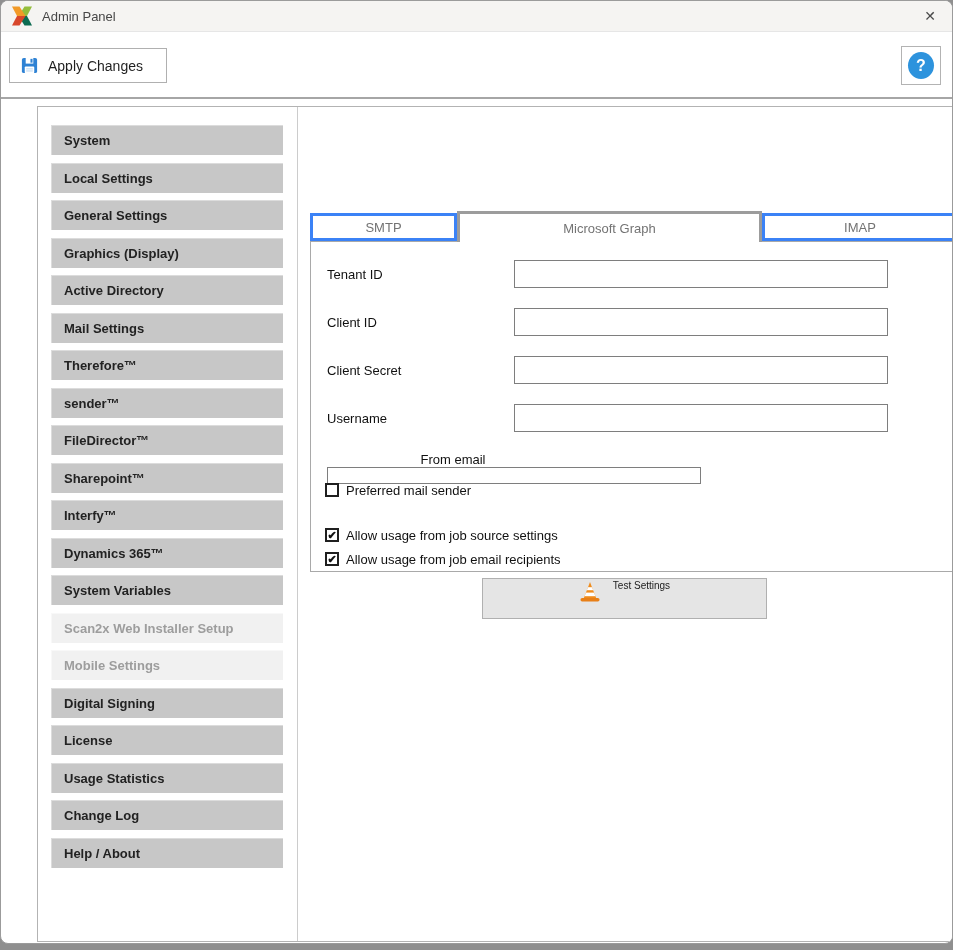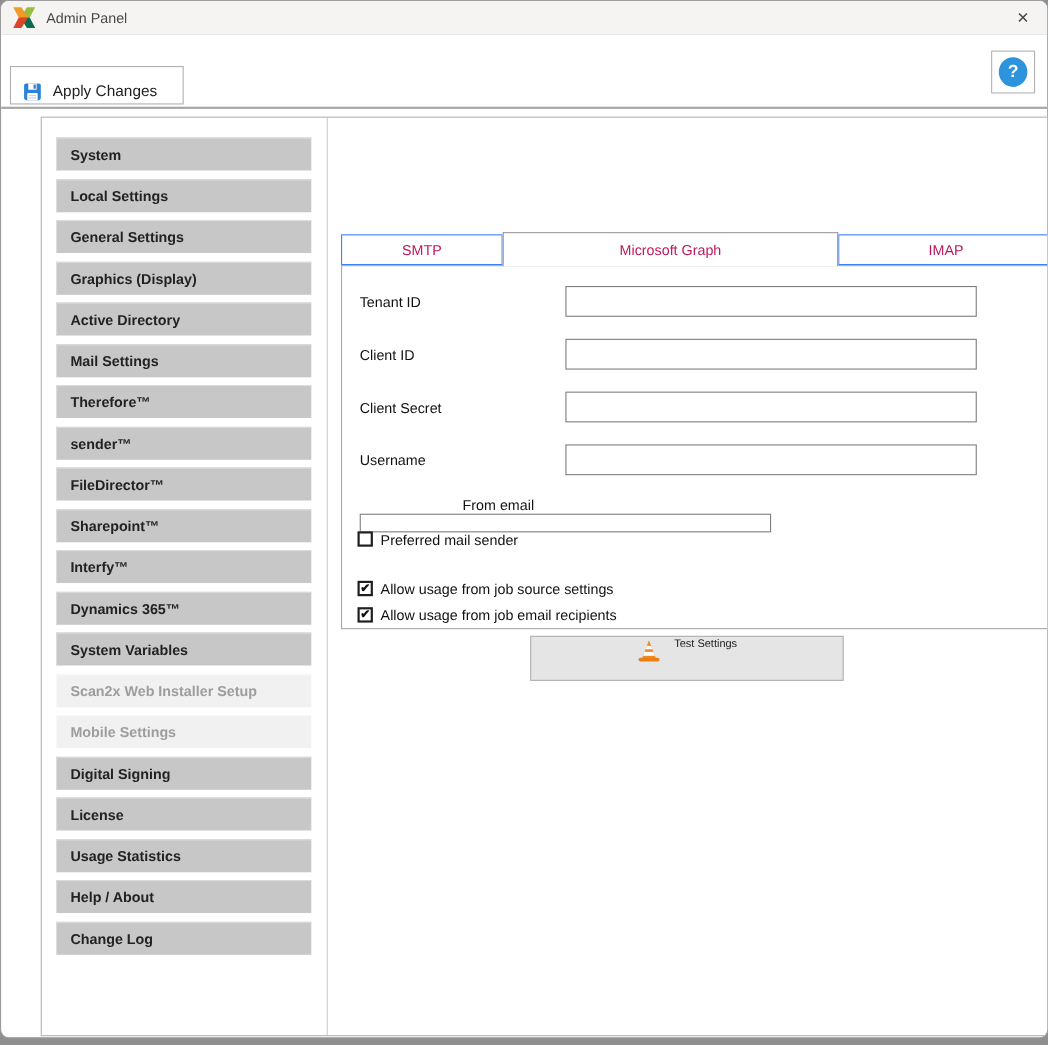--- a/index.html
+++ b/index.html
@@ -15,43 +15,43 @@
   
   .titlebar{position:absolute;top:0;left:0;right:0;height:30px;background:#f5f4f2;
     border-bottom:1px solid #e6e6e6;display:flex;align-items:center;}
   .app-logo{margin-left:10px;width:22px;height:20px;flex:0 0 auto;}
   .title-text{margin-left:9px;font-size:13px;color:#474747;}
   .close-btn{position:absolute;right:6px;top:3px;width:32px;height:24px;display:flex;
     align-items:center;justify-content:center;color:#4a4a4a;font-size:14px;cursor:pointer;}
   
   .toolbar{position:absolute;top:31px;left:0;right:0;height:65px;background:#fff;
     border-bottom:2px solid #a6a6a6;}
-  .apply-btn{position:absolute;left:8px;top:28px;width:158px;height:35px;
-    border:1px solid #b0b0b0;background:#fff;display:flex;gap:9px;
-    padding:13px 0 0 10px;font-size:14px;color:#1f1f1f;box-sizing:border-box;cursor:pointer;}
+  .apply-btn{position:absolute;left:8px;top:16px;width:158px;height:35px;
+    border:1px solid #b0b0b0;background:#fff;display:flex;align-items:center;gap:9px;
+    padding:0 0 0 10px;font-size:14px;color:#1f1f1f;box-sizing:border-box;cursor:pointer;}
   .help-btn{position:absolute;right:11px;top:14px;width:40px;height:39px;border:1px solid #b3b3b3;
     background:#fff;display:flex;align-items:center;justify-content:center;cursor:pointer;}
   .help-circle{width:27px;height:27px;border-radius:50%;background:#2d93dd;color:#fff;
     font-weight:bold;font-size:16px;display:flex;align-items:center;justify-content:center;}
   
   .main-box{position:absolute;left:8px;top:105px;width:935px;height:834px;
     border:1px solid #b3b3b3;background:#fff;margin-left:28px;}
   .divider{position:absolute;left:259px;top:0;bottom:0;width:1px;background:#ccc;}
   
   .sidebar{position:absolute;left:13px;top:18px;width:232px;display:flex;
     flex-direction:column;gap:7.5px;}
   .side-btn{flex:0 0 30px;height:30px;background:#c7c7c7;border-top:1px solid #dcdcdc;
     border-left:1px solid #dcdcdc;box-sizing:border-box;display:flex;align-items:center;
     padding-left:12px;font-weight:bold;font-size:13px;color:#222;cursor:pointer;}
   .side-btn.disabled{background:#f1f1f1;color:#9d9d9d;border-color:#f8f8f8;cursor:default;}
   
   .tabs{position:absolute;left:272px;top:103px;height:31px;display:flex;
     align-items:flex-end;z-index:3;}
-  .tab{box-sizing:border-box;height:28px;border:1px solid #3b82f6;background:#fff;
-    display:flex;align-items:center;justify-content:center;font-size:13px;color:#be185d;cursor:pointer;}
+  .tab{box-sizing:border-box;height:28px;border:3px solid #3b82f6;background:#fff;
+    display:flex;align-items:center;justify-content:center;font-size:13px;color:#737373;cursor:pointer;}
   .tab:nth-child(1){width:147px;}
   .tab:nth-child(2){width:305px;}
   .tab:nth-child(3){width:196px;}
   .tab.active{height:31px;margin-bottom:-1px;border-bottom:none;border-color:#9c9c9c;
     position:relative;z-index:4;background:#fff;}
   
   .panel{position:absolute;left:272px;top:134px;width:657px;height:331px;box-sizing:border-box;
     border:1px solid #a9a9a9;background:#fff;z-index:2;}
   .field-row{position:absolute;left:16px;height:28px;display:flex;align-items:center;}
   .field-row:nth-child(1){top:18px;}
@@ -160,24 +160,24 @@
         <div class="side-btn">
           <span>Digital Signing</span>
         </div>
         <div class="side-btn">
           <span>License</span>
         </div>
         <div class="side-btn">
           <span>Usage Statistics</span>
         </div>
         <div class="side-btn">
+          <span>Change Log</span>
+        </div>
+        <div class="side-btn">
           <span>Help / About</span>
-        </div>
-        <div class="side-btn">
-          <span>Change Log</span>
         </div>
       </div>
 
     <div class="tabs">
         <div class="tab">SMTP</div>
         <div class="tab active">Microsoft Graph</div>
         <div class="tab">IMAP</div>
       </div>
 
     <div class="panel">

